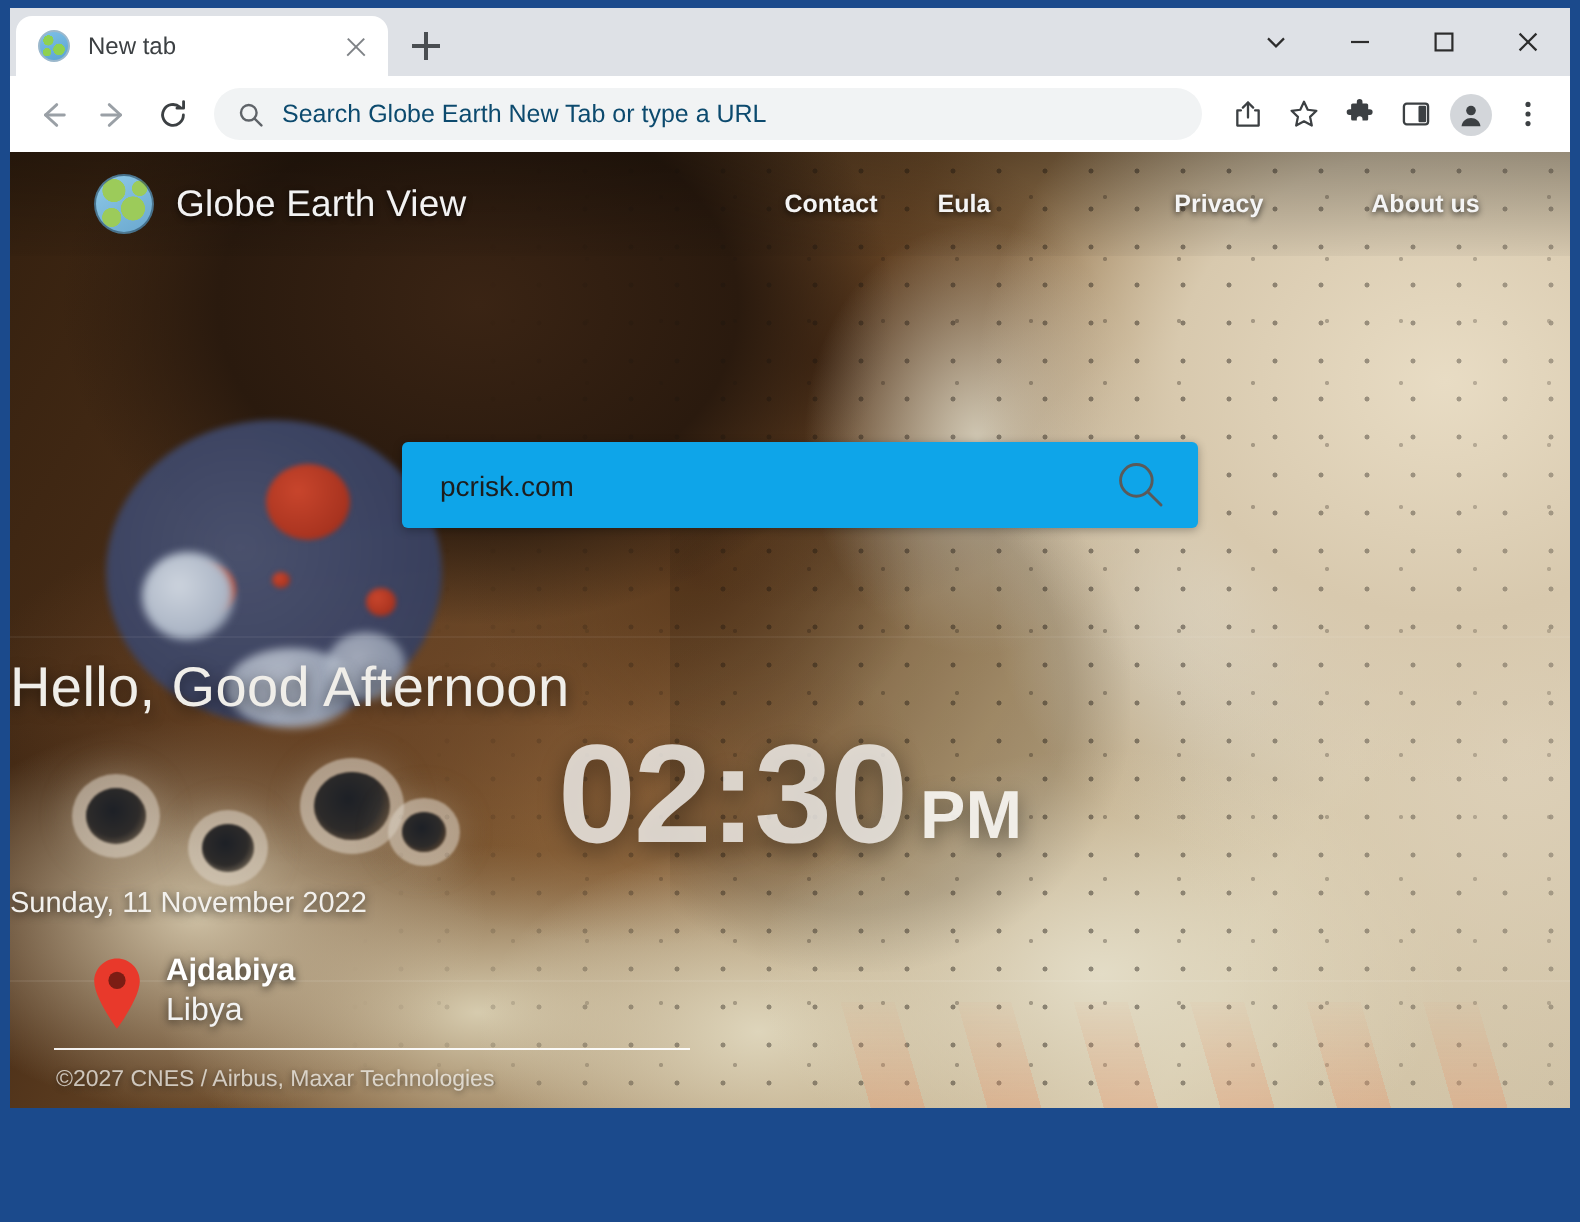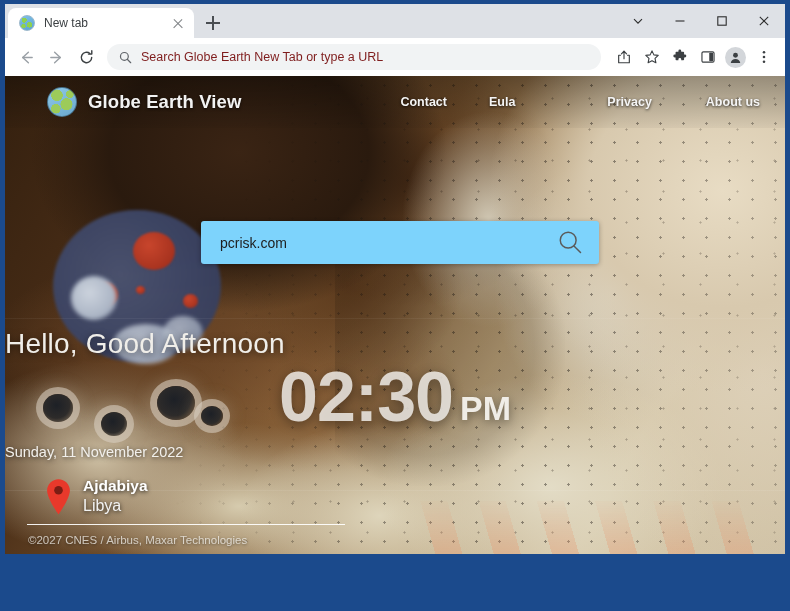--- a/index.html
+++ b/index.html
@@ -130,21 +130,21 @@
     background: #f1f3f4;
     border-radius: 13px;
     display: flex;
     align-items: center;
     margin: 0 8px 0 6px;
     padding: 0 12px;
     min-width: 0;
   }
   #omnibox-placeholder {
     font-size: 12.5px;
-    color: #7f1d1d;
+    color: #0c4a6e;
     margin-left: 9px;
     white-space: nowrap;
     overflow: hidden;
   }
   #toolbar-actions { display: flex; align-items: center; flex: 0 0 auto; }
   .tb-icon {
     width: 27px; height: 27px;
     display: flex; align-items: center; justify-content: center;
     border-radius: 50%;
     margin-left: 1px;
@@ -307,48 +307,47 @@
     border: 1px solid rgba(40,70,90,.6);
     flex: 0 0 auto;
   }
   #brand-name {
     font-size: 18.5px;
     color: #f2f2f2;
     margin-left: 11px;
     white-space: nowrap;
     text-shadow: 0 1px 3px rgba(0,0,0,.65);
     letter-spacing: .1px;
-    font-weight: bold;
   }
   #site-menu {
     display: flex;
     align-items: center;
     flex: 1 1 auto;
     margin-left: -59px;
     padding-left: 0;
   }
   .menu-link {
     font-size: 12.5px;
     font-weight: bold;
     color: #f4f4f4;
     white-space: nowrap;
     text-shadow: 0 1px 3px rgba(0,0,0,.75);
   }
   #menu-contact      { margin-left: 218px; }
-  #menu-eula         { margin-left: 42px; }
+  #menu-eula         { margin-left: 30px; }
   #menu-privacy      { margin-left: 44px; padding-left: 48px; }
   #menu-about        { margin-left: 54px; }
   #menu-gmap         { margin-left: 55px; }
 
   
   #search-box {
     position: absolute;
     left: 196px; top: 145px;
     width: 398px; height: 43px;
-    background: #7dd3fc;
+    background: #0ea5e9;
     border-radius: 3px;
     display: flex;
     align-items: center;
     padding: 0 14px 0 19px;
     box-shadow: 0 1px 5px rgba(0,0,0,.30);
     z-index: 6;
   }
   #search-value {
     flex: 1 1 auto;
     font-size: 14px;

